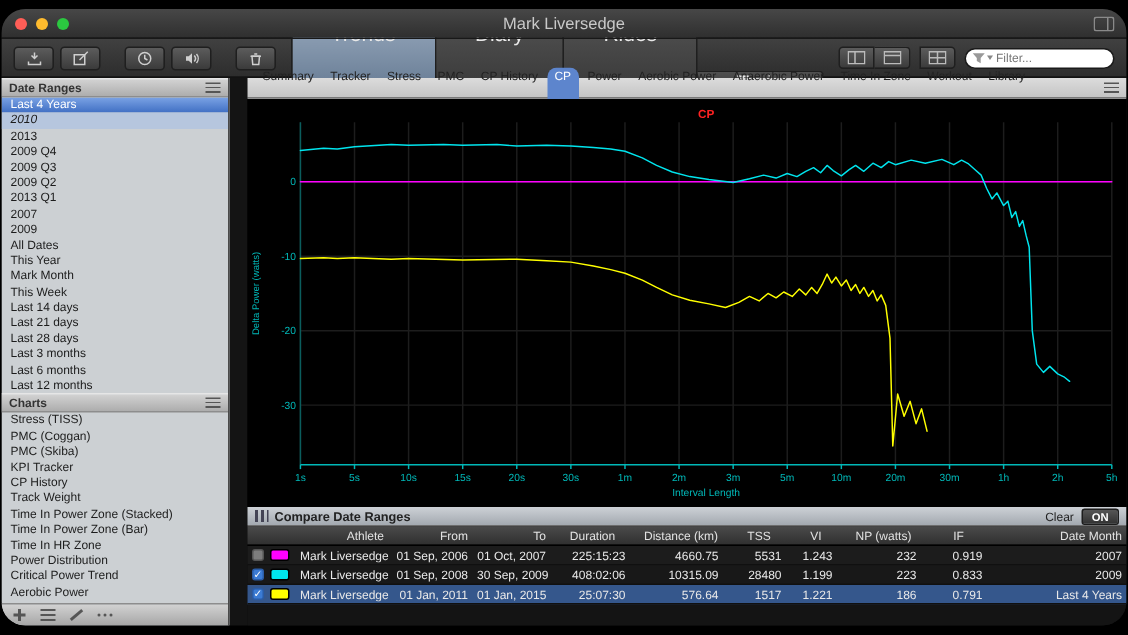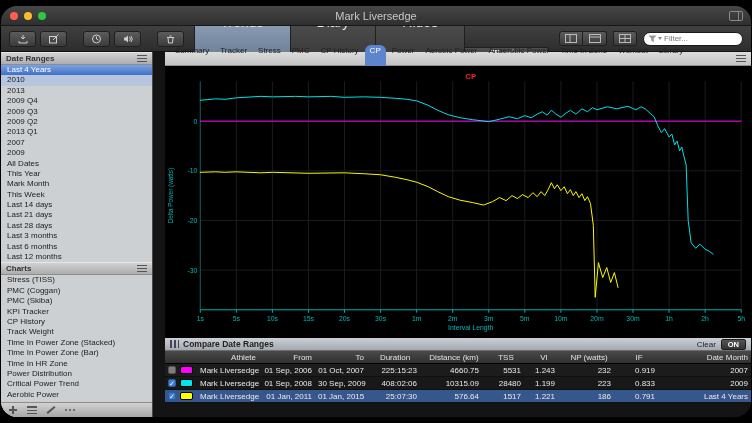--- a/index.html
+++ b/index.html
@@ -49,21 +49,21 @@
   .sidebar{width:152px;flex:0 0 152px;background:#ccd0d3;border-right:1px solid #4a4a4a;
            display:flex;flex-direction:column;min-height:0;}
   .side-header{height:13px;flex:0 0 13px;background:linear-gradient(#d2d2d2,#adadad);
         border-top:1px solid #e6e6e6;border-bottom:1px solid #8d8d8d;color:#333;font-size:8px;font-weight:bold;
         display:flex;align-items:center;justify-content:space-between;padding:0 5px;}
   .side-list{overflow:hidden;}
   .side-list.grow{flex:1;}
   .side-item{height:10.4px;line-height:10.4px;padding-left:6px;font-size:8px;color:#1c1c1c;
         white-space:nowrap;overflow:hidden;}
   .side-item.selected{background:linear-gradient(#7aa2e4,#4170c4);color:#fff;}
-  .side-item.highlighted{background:#b6c6de;}
+  .side-item.highlighted{background:#b6c6de;font-style:italic;}
   .side-bottom{height:15px;flex:0 0 15px;margin-top:auto;background:linear-gradient(#d2d2d2,#a6a6a6);
         border-top:1px solid #8d8d8d;display:flex;align-items:center;gap:9px;padding:0 7px;}
 
   .menu-lines{width:10px;height:7px;background:repeating-linear-gradient(to bottom,#555 0 1px,transparent 1px 3px);}
   .mini{width:10px;height:9px;position:relative;opacity:.85;}
   .mini-plus::before{content:"";position:absolute;left:4px;top:0;width:2px;height:8px;background:#444;}
   .mini-plus::after{content:"";position:absolute;left:1px;top:3px;width:8px;height:2px;background:#444;}
   .mini-rows{width:10px;height:8px;background:repeating-linear-gradient(to bottom,#444 0 1.5px,transparent 1.5px 3.5px);}
   .mini-diag::before{content:"";position:absolute;left:0;top:3px;width:10px;height:2px;background:#444;transform:rotate(-40deg);}
   .mini-dots::before{content:"";position:absolute;left:0;top:3px;width:2px;height:2px;border-radius:50%;

